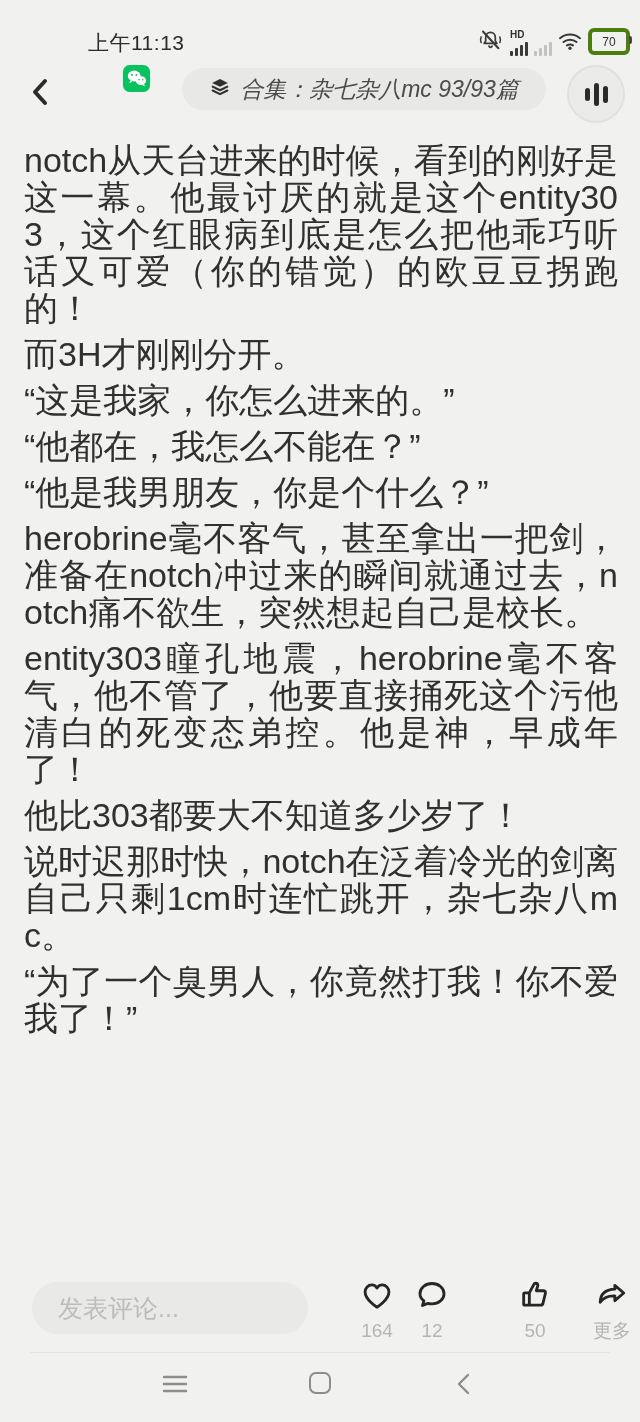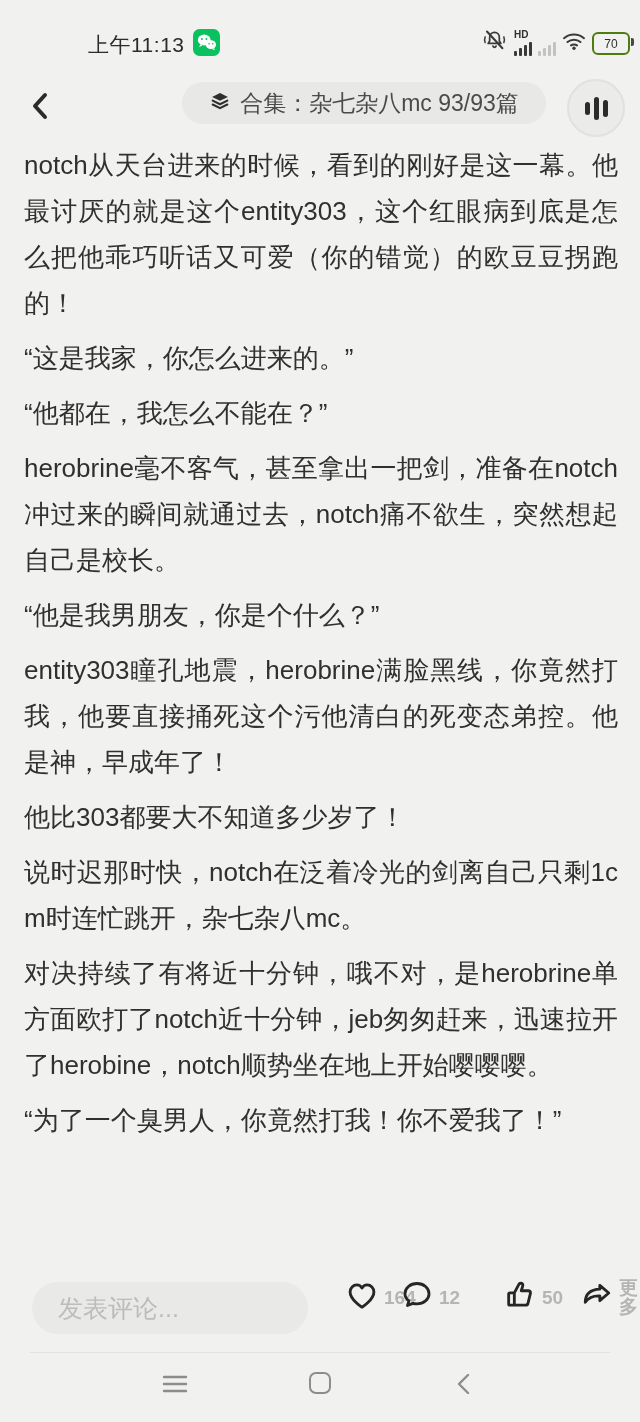--- a/index.html
+++ b/index.html
@@ -7,58 +7,58 @@
     width:640px;height:1422px;
     background:#f1f1ef;
     font-family:"Liberation Sans","DejaVu Sans",sans-serif;
     position:relative;overflow:hidden;
     color:#303030;
   }
   .screen{position:absolute;inset:0;}
 
   
   .status-bar{position:absolute;top:0;left:0;right:0;height:64px;}
-  .status-left{position:absolute;left:88px;top:29px;display:flex;align-items:center;gap:8px;}
+  .status-left{position:absolute;left:88px;top:29px;display:flex;align-items:center;gap:8px;flex-direction:column;}
   .time{font-size:21px;font-weight:500;color:#2c2c2c;letter-spacing:.5px;}
   .status-right{position:absolute;right:10px;top:28px;display:flex;align-items:flex-end;gap:6px;height:28px;}
   .sig-wrap{position:relative;display:flex;align-items:flex-start;padding-top:10px;}
   .hd{position:absolute;top:-3px;left:0;font-size:10px;font-weight:700;color:#2f2f2f;}
   .bars{display:flex;align-items:flex-end;gap:2px;}
   .bars span{width:3px;border-radius:1px;display:block;}
   .bars.dark span{background:#3a3a3a;}
   .bars.light span{background:#c2c2c0;}
   .b1{height:5px;}.b2{height:8px;}.b3{height:11px;}.b4{height:14px;}
-  .battery{width:34px;height:19px;border:2px solid #4d7c0f;border-radius:6px;position:relative;
+  .battery{width:34px;height:19px;border:4px solid #4d7c0f;border-radius:6px;position:relative;
     display:flex;align-items:center;justify-content:center;font-size:12px;color:#2f2f2f;margin-bottom:1px;}
   .battery::after{content:"";position:absolute;right:-6px;top:4px;width:3px;height:8px;background:#474747;border-radius:0 2px 2px 0;}
 
   
-  .header{position:absolute;top:76px;left:0;right:0;height:70px;}
+  .header{position:absolute;top:62px;left:0;right:0;height:70px;font-style:italic;}
   .back-btn{position:absolute;left:22px;top:14px;width:34px;height:36px;display:flex;align-items:center;justify-content:center;}
   .collection-pill{position:absolute;left:182px;top:6px;width:364px;height:42px;border-radius:21px;
     background:#e8e8e6;display:flex;align-items:center;justify-content:center;gap:9px;}
   .collection-label{font-size:23px;color:#4b4b4b;white-space:nowrap;}
   .listen-btn{position:absolute;left:567px;top:3px;width:58px;height:58px;border-radius:50%;
     background:#ebebe9;border:2px solid #e1e1df;box-sizing:border-box;
     display:flex;align-items:center;justify-content:center;gap:4px;}
   .listen-btn i{display:block;width:5px;border-radius:3px;background:#2b2b2b;}
   .lb1{height:13px;}.lb2{height:23px;}.lb3{height:17px;}
 
   
   .article{position:absolute;top:142px;left:24px;width:594px;}
-  .article p{margin:0 0 9px 0;font-size:26px;line-height:46px;color:#303030;
+  .article p{margin:0 0 9px 0;font-size:34px;line-height:37px;color:#303030;
     text-align:justify;word-break:break-all;}
 
   
   .action-bar{position:absolute;top:1278px;left:0;right:0;height:68px;}
   .comment-input{position:absolute;left:32px;top:4px;width:276px;height:52px;border-radius:26px;
     background:#e9e9e7;border:none;outline:none;padding:0 0 0 26px;font-size:25px;color:#555;
     font-family:"Liberation Sans","DejaVu Sans",sans-serif;box-sizing:border-box;}
   .comment-input::placeholder{color:#bcbcba;opacity:1;}
-  .action-item{position:absolute;top:0;width:64px;display:flex;flex-direction:row;align-items:center;gap:5px;font-weight:bold;}
+  .action-item{position:absolute;top:0;width:64px;display:flex;flex-direction:column;align-items:center;gap:5px;}
   .action-item .cnt{font-size:19px;color:#b5b5b3;line-height:19px;}
   .ai-like{left:345px;}.ai-comment{left:400px;}.ai-thumb{left:503px;}.ai-share{left:580px;}
 
   .divider{position:absolute;top:1352px;left:30px;width:580px;height:1px;background:#e3e3e1;}
 
   
   .android-nav{position:absolute;top:1360px;left:0;right:0;height:55px;}
   .nav-menu{position:absolute;left:162px;top:13px;}
   .nav-home{position:absolute;left:309px;top:12px;width:22px;height:22px;border:2.5px solid #8d8d8b;border-radius:7px;box-sizing:border-box;}
   .nav-back{position:absolute;left:455px;top:12px;}
@@ -143,28 +143,28 @@
     </div>
     <div class="listen-btn">
       <i class="lb1"></i>
         <i class="lb2"></i>
         <i class="lb3"></i>
     </div>
   </div>
 
   <div class="article">
     <p>notch从天台进来的时候，看到的刚好是这一幕。他最讨厌的就是这个entity303，这个红眼病到底是怎么把他乖巧听话又可爱（你的错觉）的欧豆豆拐跑的！</p>
+    <p>而3H才刚刚分开。</p>
     <p>“这是我家，你怎么进来的。”</p>
     <p>“他都在，我怎么不能在？”</p>
+    <p>“他是我男朋友，你是个什么？”</p>
     <p>herobrine毫不客气，甚至拿出一把剑，准备在notch冲过来的瞬间就通过去，notch痛不欲生，突然想起自己是校长。</p>
-    <p>“他是我男朋友，你是个什么？”</p>
-    <p>entity303瞳孔地震，herobrine满脸黑线，你竟然打我，他要直接捅死这个污他清白的死变态弟控。他是神，早成年了！</p>
+    <p>entity303瞳孔地震，herobrine毫不客气，他不管了，他要直接捅死这个污他清白的死变态弟控。他是神，早成年了！</p>
     <p>他比303都要大不知道多少岁了！</p>
     <p>说时迟那时快，notch在泛着冷光的剑离自己只剩1cm时连忙跳开，杂七杂八mc。</p>
-    <p>对决持续了有将近十分钟，哦不对，是herobrine单方面欧打了notch近十分钟，jeb匆匆赶来，迅速拉开了herobine，notch顺势坐在地上开始嘤嘤嘤。</p>
     <p>“为了一个臭男人，你竟然打我！你不爱我了！”</p>
   </div>
 
   <div class="action-bar">
     <input class="comment-input" type="text" placeholder="发表评论..." style="">
     <div class="action-item ai-like">
       <span>
         <svg width="34" height="34" viewBox="0 0 24 24">
           <path d="M12 20.6S3.6 15.4 3.6 9.9c0-3 2.2-5 4.7-5 1.6 0 3 .9 3.7 2.2.7-1.3 2.1-2.2 3.7-2.2 2.5 0 4.7 2 4.7 5 0 5.5-8.4 10.7-8.4 10.7z" fill="none" stroke="#262626" stroke-width="2" stroke-linejoin="round"></path>
         </svg>

